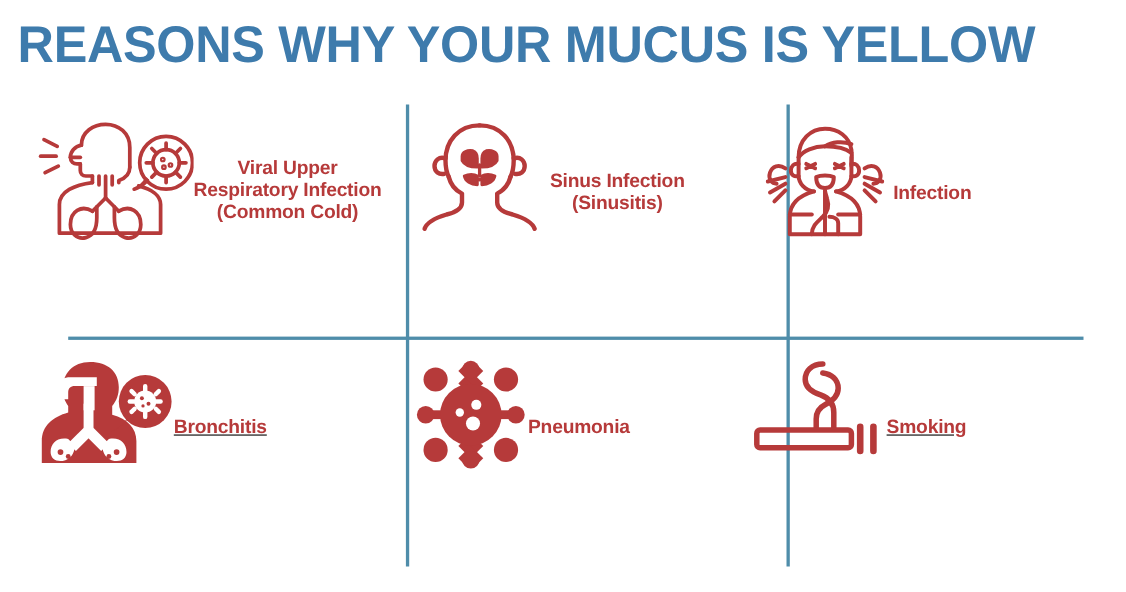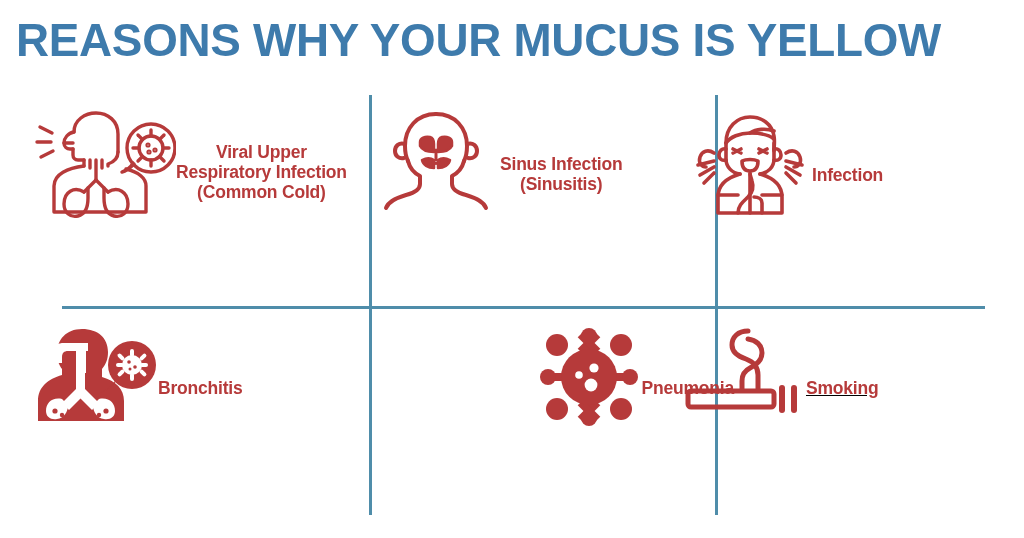--- a/index.html
+++ b/index.html
@@ -63,22 +63,22 @@
   .cell {
     position: absolute;
     width: 341px;
     display: flex;
     flex-direction: row;
     align-items: center;
   }
   .cell.c0 { left: 28px;  top: 12px;  }
   .cell.c1 { left: 372px; top: 12px;  }
   .cell.c2 { left: 684px; top: 12px;  }
-  .cell.c3 { left: 28px;  top: 228px; }
-  .cell.c4 { left: 393px; top: 228px; justify-content: flex-end; }
+  .cell.c3 { left: 28px;  top: 228px; text-decoration: underline; }
+  .cell.c4 { left: 376px; top: 228px; }
   .cell.c5 { left: 684px; top: 228px; text-decoration: underline; }
 
   .icon-box {
     height: 118px;
     display: flex;
     align-items: center;
     justify-content: center;
   }
   .cell.c3 .icon-box,
   .cell.c4 .icon-box,

